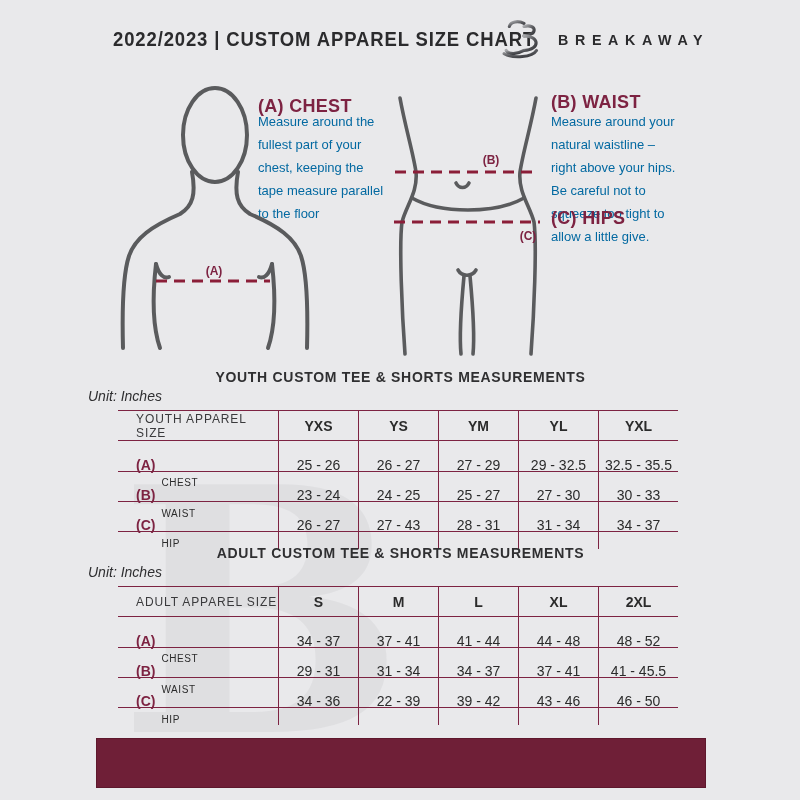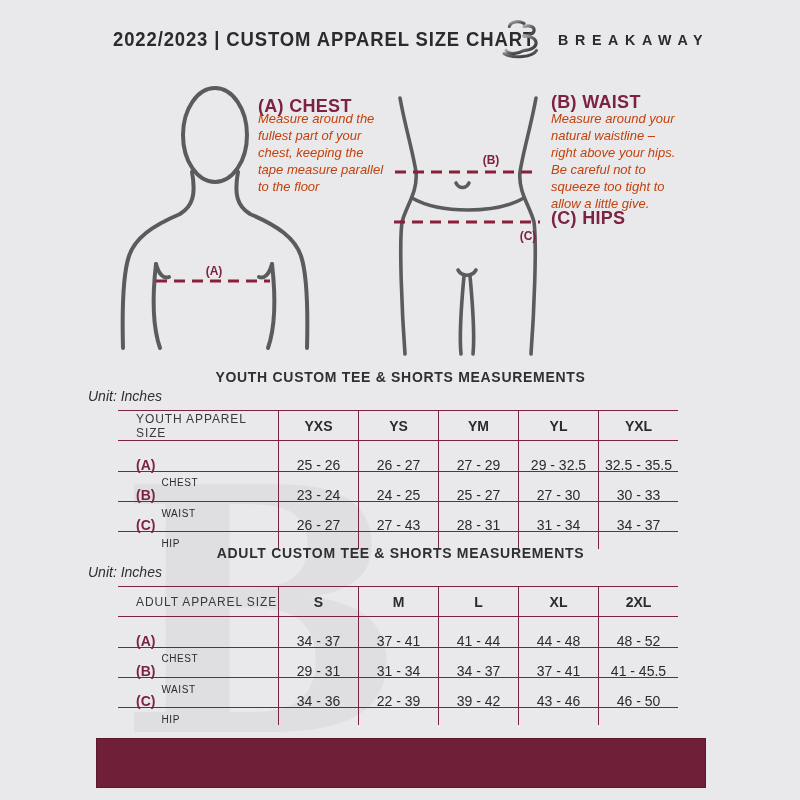--- a/index.html
+++ b/index.html
@@ -22,22 +22,22 @@
   }
   .brand{position:absolute;left:501px;top:18px;display:flex;align-items:center;}
   .brand svg{width:48px;height:42px;display:block;}
   .brand-name{
     font-size:15px;font-weight:700;letter-spacing:7px;color:#2b2b2d;
     margin-left:9px;white-space:nowrap;transform:scaleX(0.95);transform-origin:left center;
   }
   
   .instr-heading{position:absolute;font-size:18px;font-weight:700;color:#7d2342;letter-spacing:0.3px;}
   .instr-body{
-    position:absolute;font-style:italic;font-size:13px;line-height:17px;
-    color:#c2410c;white-space:pre-line;
+    position:absolute;font-size:13px;line-height:23px;
+    color:#0369a1;white-space:pre-line;
   }
   #hA{left:258px;top:84px;margin-top:12px;} #pA{left:258px;top:110px;width:166px;}
   #hB{left:551px;top:92px;} #pB{left:551px;top:110px;width:170px;}
   #hC{left:551px;top:208px;} #pC{left:551px;top:246px;width:172px;}
   
   .fig{position:absolute;}
   .fig-chest{left:96px;top:78px;}
   .fig-waist{left:388px;top:92px;}
   .body-line{fill:none;stroke:#5a5b5d;stroke-linecap:round;}
   .dash-line{fill:none;stroke:#8b1e38;stroke-width:3;stroke-dasharray:11 7;}

